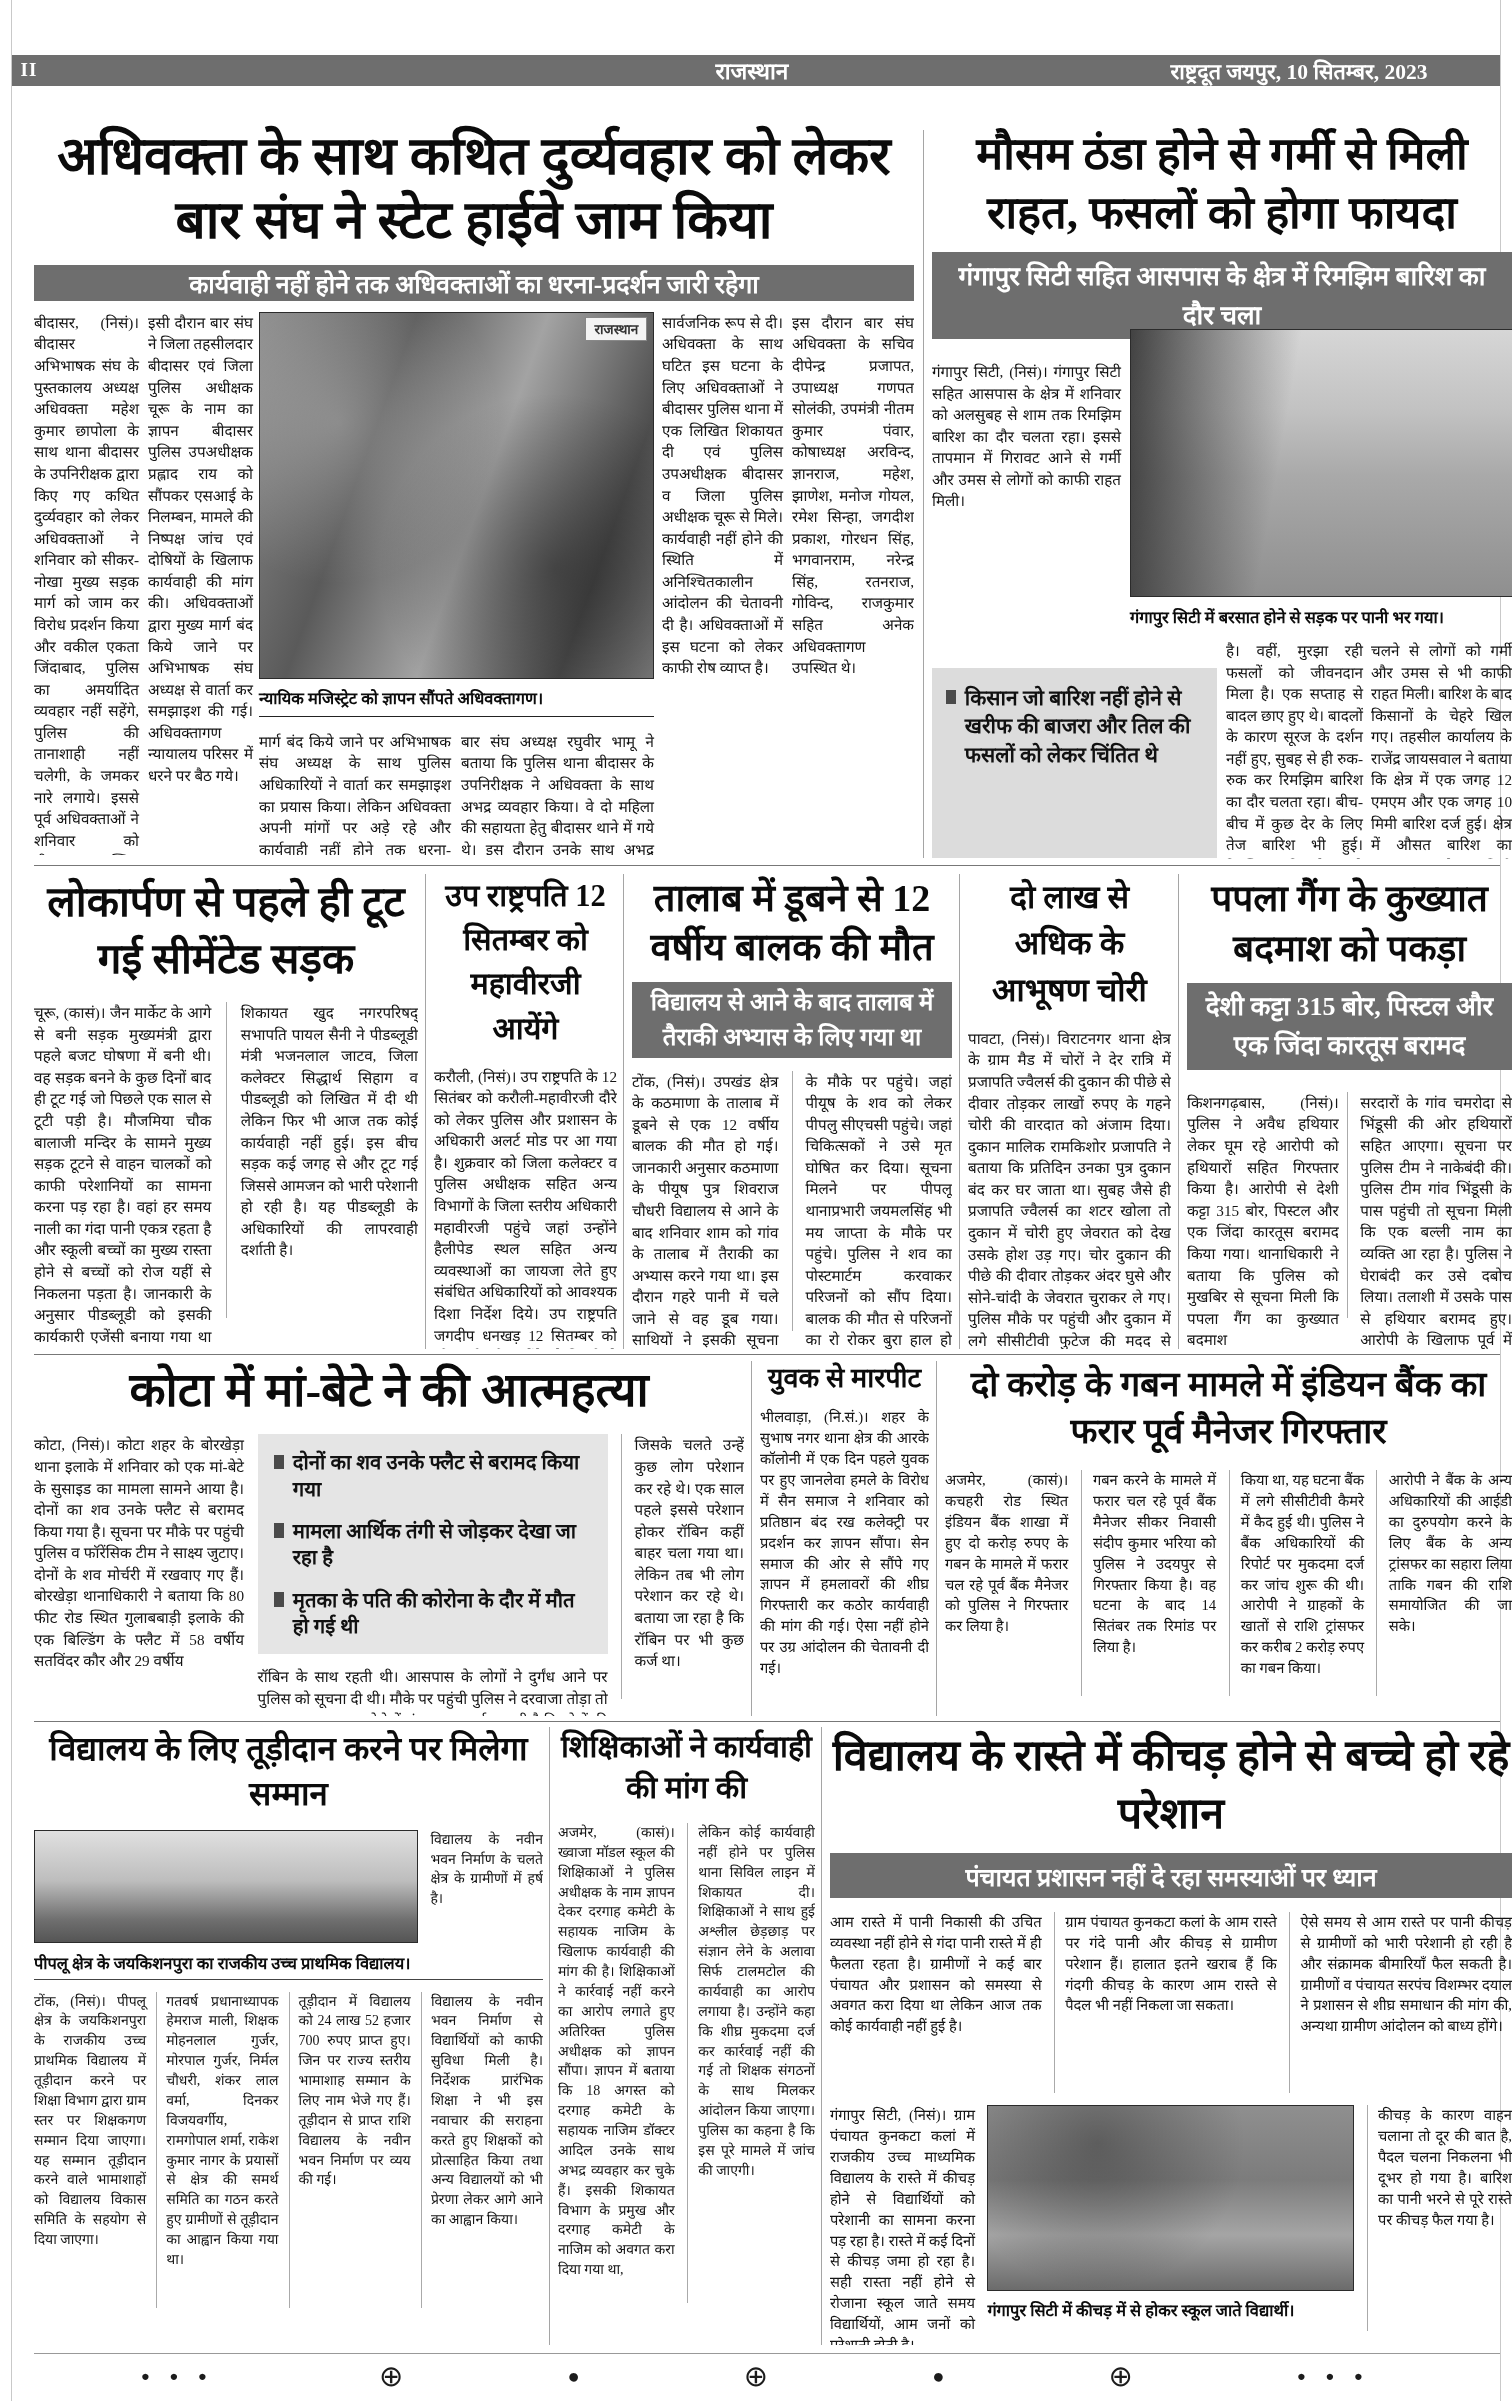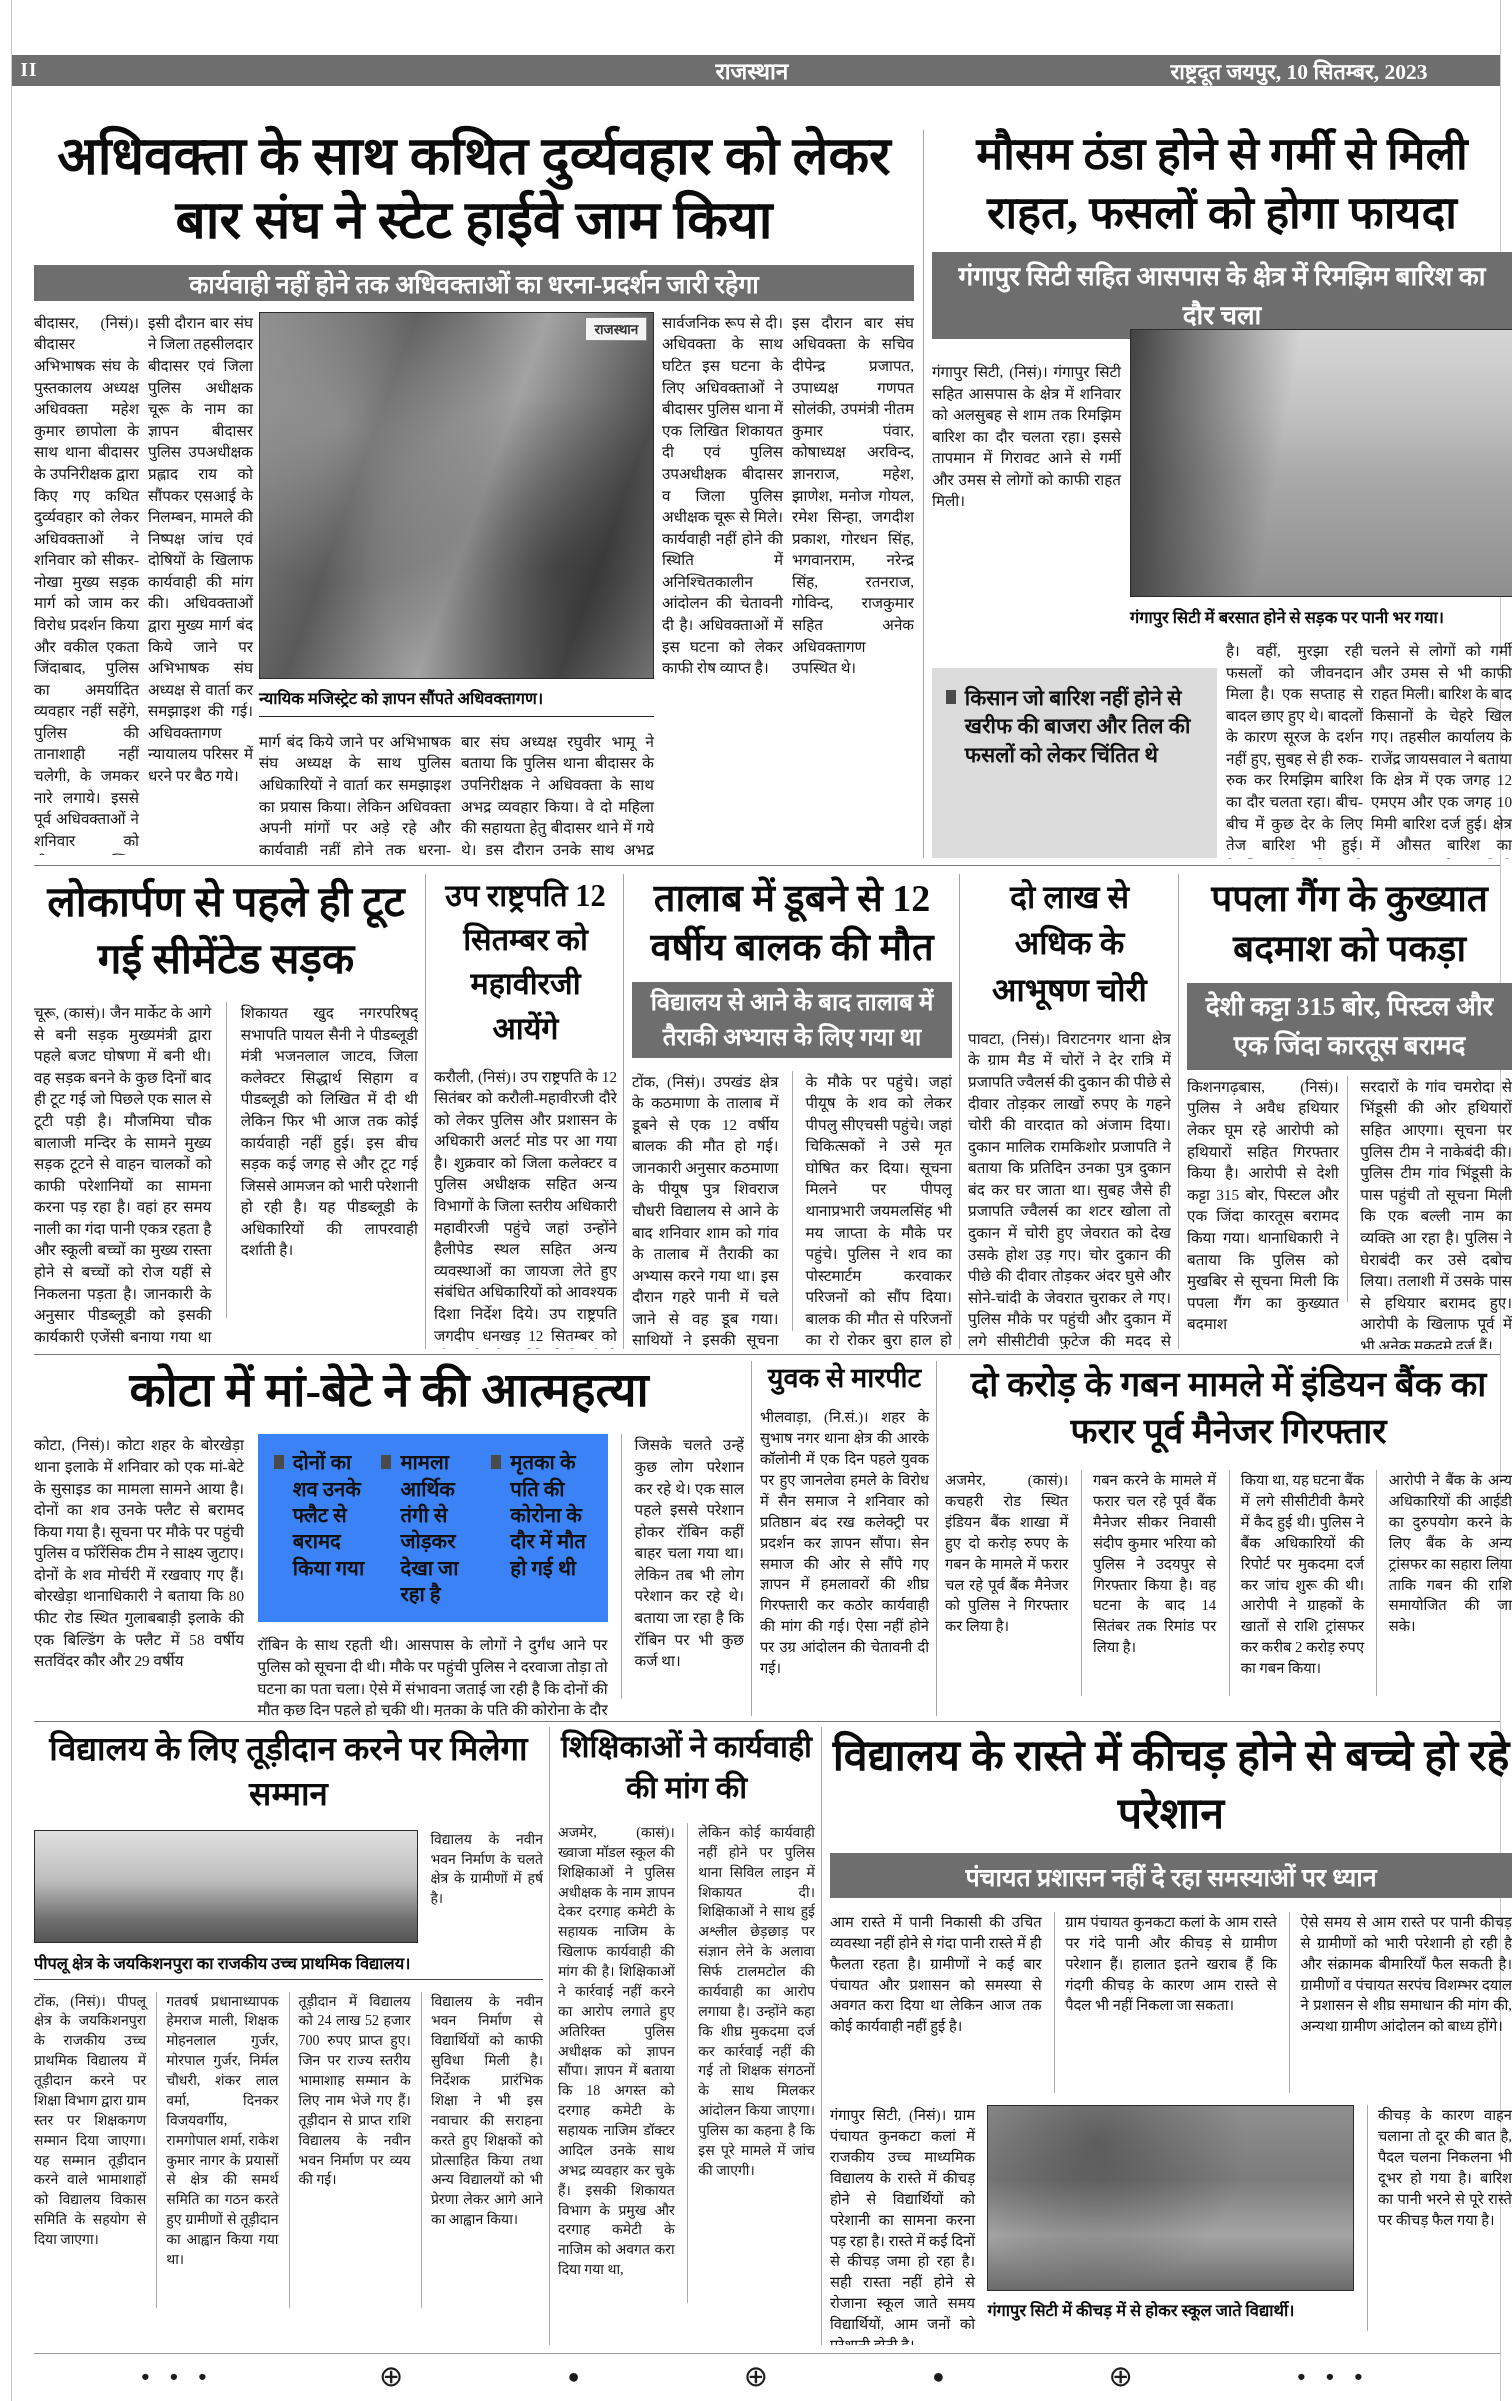--- a/index.html
+++ b/index.html
@@ -123,34 +123,34 @@
   <div class="vrule" style="left:959px;top:874px;height:475px"></div>
   <div class="art" style="left:968px;top:874px;width:203px;height:475px">
     <h1 class="hl" style="font-size:32px;line-height:1.45">दो लाख से अधिक के आभूषण चोरी</h1>
     <div class="bcol" style="margin-top:14.7px;height:305px">पावटा, (निसं)। विराटनगर थाना क्षेत्र के ग्राम मैड में चोरों ने देर रात्रि में प्रजापति ज्वैलर्स की दुकान की पीछे से दीवार तोड़कर लाखों रुपए के गहने चोरी की वारदात को अंजाम दिया। दुकान मालिक रामकिशोर प्रजापति ने बताया कि प्रतिदिन उनका पुत्र दुकान बंद कर घर जाता था। सुबह जैसे ही प्रजापति ज्वैलर्स का शटर खोला तो दुकान में चोरी हुए जेवरात को देख उसके होश उड़ गए। चोर दुकान की पीछे की दीवार तोड़कर अंदर घुसे और सोने-चांदी के जेवरात चुराकर ले गए। पुलिस मौके पर पहुंची और दुकान में लगे सीसीटीवी फुटेज की मदद से वारदात की जांच कर रहे हैं।</div>
   </div>
 
   <div class="vrule" style="left:1178px;top:874px;height:475px"></div>
   <div class="art" style="left:1187px;top:874px;width:325px;height:475px">
     <h1 class="hl" style="font-size:37px;line-height:1.35">पपला गैंग के कुख्यात बदमाश को पकड़ा</h1>
     <div class="graybar" style="min-height:85px;font-size:26px;line-height:1.5;margin-top:9px;padding:4.5px 14.7px;box-sizing:border-box">देशी कट्टा 315 बोर, पिस्टल और एक जिंदा कारतूस बरामद</div>
-    <div class="cols" style="gap:8px;margin-top:6px">
+    <div class="cols" style="gap:8px;margin-top:22px">
       <div class="bcol" style="width:156px;height:226px">किशनगढ़बास, (निसं)। पुलिस ने अवैध हथियार लेकर घूम रहे आरोपी को हथियारों सहित गिरफ्तार किया है। आरोपी से देशी कट्टा 315 बोर, पिस्टल और एक जिंदा कारतूस बरामद किया गया। थानाधिकारी ने बताया कि पुलिस को मुखबिर से सूचना मिली कि पपला गैंग का कुख्यात बदमाश</div>
       <div class="bcol" style="width:156px;height:226px;border-left:0.6px solid #aaa;padding-left:12.4px">सरदारों के गांव चमरोदा से भिंडूसी की ओर हथियारों सहित आएगा। सूचना पर पुलिस टीम ने नाकेबंदी की। पुलिस टीम गांव भिंडूसी के पास पहुंची तो सूचना मिली कि एक बल्ली नाम का व्यक्ति आ रहा है। पुलिस ने घेराबंदी कर उसे दबोच लिया। तलाशी में उसके पास से हथियार बरामद हुए। आरोपी के खिलाफ पूर्व में भी अनेक मुकदमे दर्ज हैं।</div>
     </div>
   </div>
 
   <div class="hrule" style="top:1354px"></div>
 
   <div class="art" style="left:34px;top:1361px;width:710px;height:355px">
     <h1 class="hl" style="font-size:47px;line-height:1.25">कोटा में मां-बेटे ने की आत्महत्या</h1>
     <div class="cols" style="gap:13.6px;margin-top:14.7px">
       <div class="bcol" style="width:210px;height:265px">कोटा, (निसं)। कोटा शहर के बोरखेड़ा थाना इलाके में शनिवार को एक मां-बेटे के सुसाइड का मामला सामने आया है। दोनों का शव उनके फ्लैट से बरामद किया गया है। सूचना पर मौके पर पहुंची पुलिस व फॉरेंसिक टीम ने साक्ष्य जुटाए। दोनों के शव मोर्चरी में रखवाए गए हैं। बोरखेड़ा थानाधिकारी ने बताया कि 80 फीट रोड स्थित गुलाबबाड़ी इलाके की एक बिल्डिंग के फ्लैट में 58 वर्षीय सतविंदर कौर और 29 वर्षीय</div>
       <div style="width:350px">
-        <div class="bulletbox" style="background:#3b82f6;padding:14.7px 16px;display:flex;flex-direction:row;gap:16px">
+        <div class="bulletbox" style="background:#e5e5e5;padding:14.7px 16px;display:flex;flex-direction:column;gap:16px">
           <div class="bullet-row">
             <span class="sq"></span>
             <span style="font-size:20.3px;font-weight:bold;line-height:1.3">दोनों का शव उनके फ्लैट से बरामद किया गया</span>
           </div>
           <div class="bullet-row">
             <span class="sq"></span>
             <span style="font-size:20.3px;font-weight:bold;line-height:1.3">मामला आर्थिक तंगी से जोड़कर देखा जा रहा है</span>
           </div>
           <div class="bullet-row">
             <span class="sq"></span>

